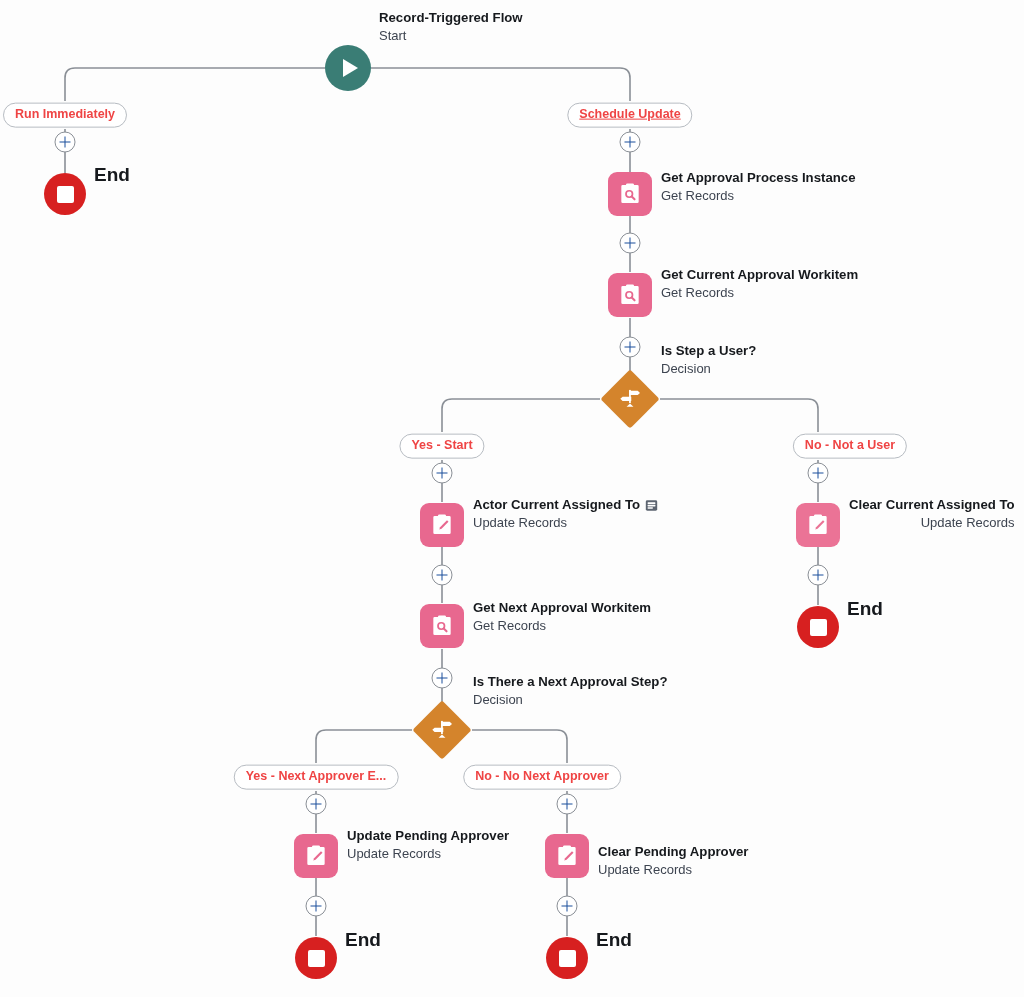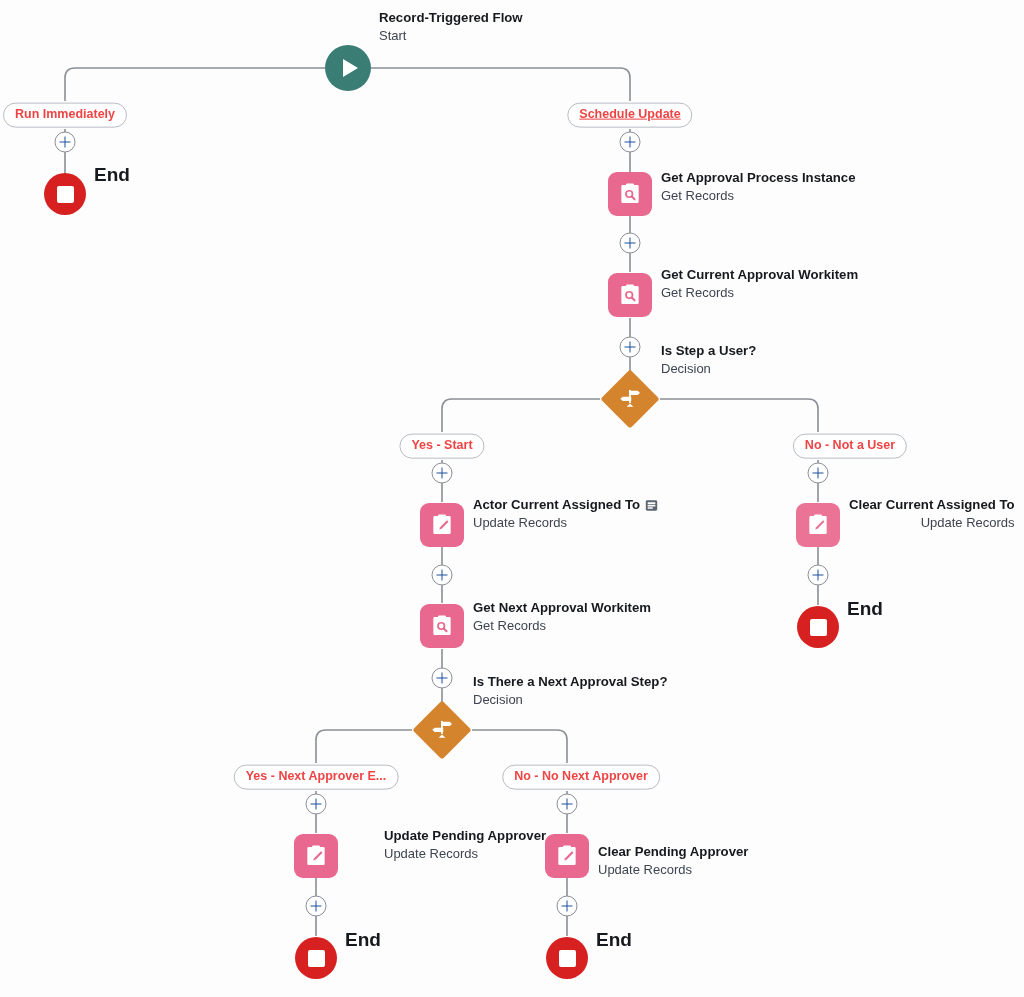--- a/index.html
+++ b/index.html
@@ -437,41 +437,41 @@
     </div>
   </div>
   <div class="lbl" style="left:473px; top:674px;">
     <div class="t1">
         <span>Is There a Next Approval Step?</span>
       </div>
     <div class="t2">Decision</div>
   </div>
 
   <div class="pill" style="left:316px; top:777px;">Yes - Next Approver E...</div>
-  <div class="pill" style="left:581px; top:777px;">No - No Next Approver</div>
+  <div class="pill" style="left:542px; top:777px;">No - No Next Approver</div>
 
   <div class="plus" style="left:316px; top:804px;">
     <span class="bar-h"></span>
       <span class="bar-v"></span>
   </div>
   <div class="plus" style="left:567px; top:804px;">
     <span class="bar-h"></span>
       <span class="bar-v"></span>
   </div>
 
   <div class="node" style="left:316px; top:856px;">
     <div class="el-icon">
       <svg width="26" height="26" viewBox="0 0 24 24" xmlns="http://www.w3.org/2000/svg">
         <path d="M5.2 3.6h13.6a1.2 1.2 0 0 1 1.2 1.2v14.4a1.2 1.2 0 0 1-1.2 1.2H5.2A1.2 1.2 0 0 1 4 19.2V4.8a1.2 1.2 0 0 1 1.2-1.2z" fill="#ffffff"></path>
         <path d="M9.6 2.2h4.8a1.3 1.3 0 0 1 1.3 1.3v1.3a.7.7 0 0 1-.7.7H9a.7.7 0 0 1-.7-.7V3.5a1.3 1.3 0 0 1 1.3-1.3z" fill="#ffffff"></path>
         <path d="M16.6 7.6l1.4 1.4-6.4 6.4-2.1.7.7-2.1z" fill="#e8688f"></path>
       </svg>
     </div>
   </div>
-  <div class="lbl" style="left:347px; top:828px;margin-left:37px;">
+  <div class="lbl" style="left:347px; top:828px;">
     <div class="t1">
         <span>Update Pending Approver</span>
       </div>
     <div class="t2">Update Records</div>
   </div>
 
   <div class="plus" style="left:316px; top:906px;">
     <span class="bar-h"></span>
       <span class="bar-v"></span>
   </div>

